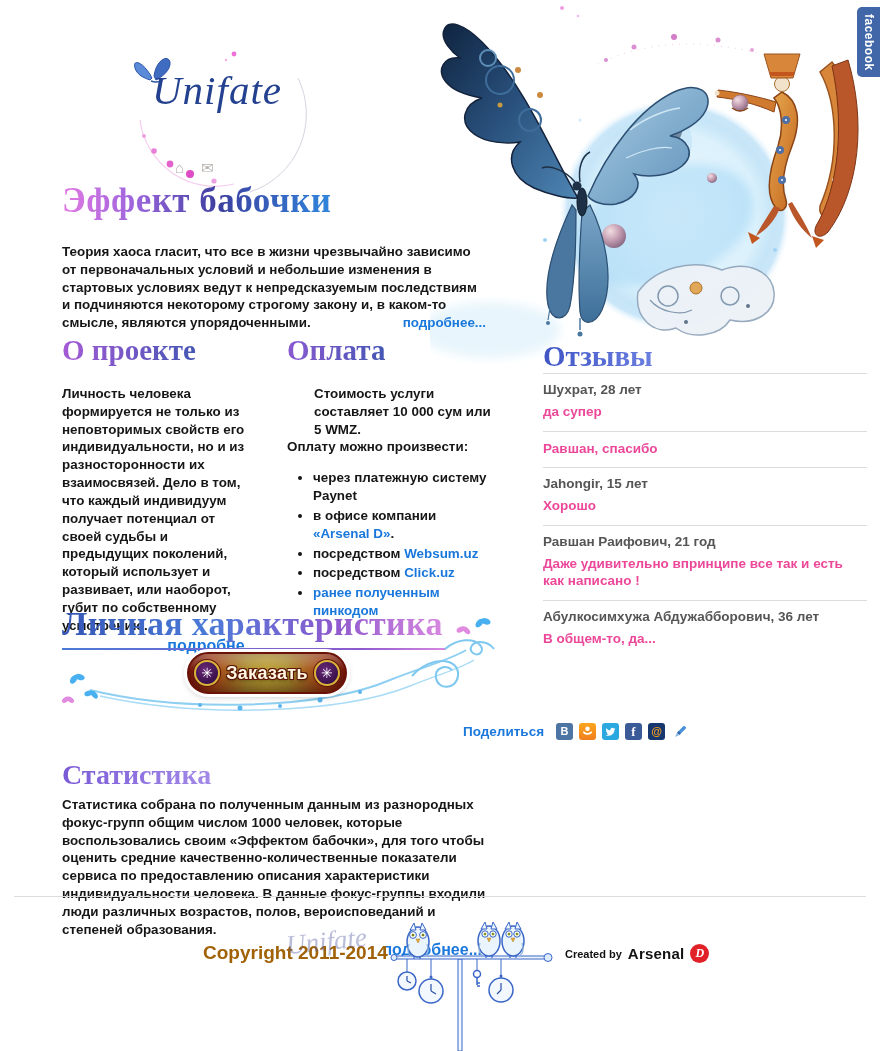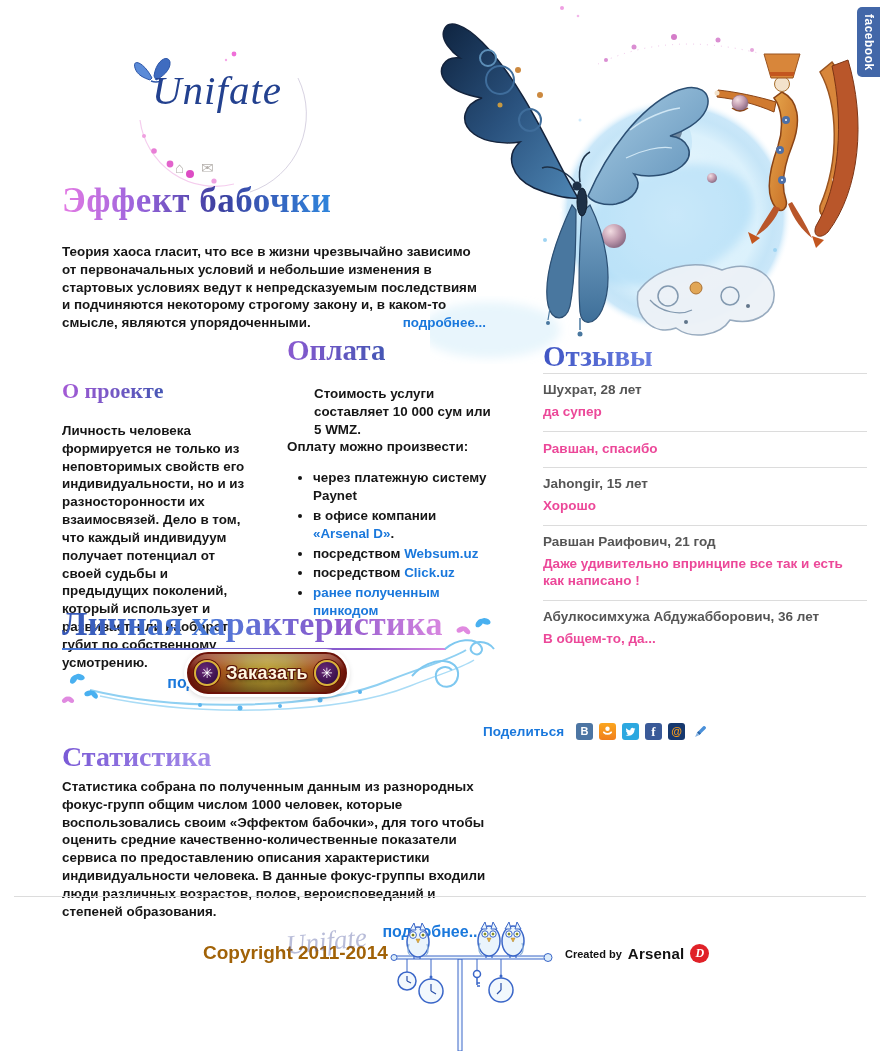--- a/index.html
+++ b/index.html
@@ -7,21 +7,21 @@
   .page{position:relative;width:880px;height:1051px;background:#fff;overflow:hidden;
         font-family:"Liberation Sans","DejaVu Sans",sans-serif;}
   .abs{position:absolute;}
   svg{display:block;}
 
   
   .hserif{font-family:"Liberation Serif","DejaVu Serif",serif;font-weight:700;margin:0;}
   .grad{-webkit-background-clip:text;background-clip:text;color:transparent;display:inline-block;}
   .h1-main{font-size:35px;letter-spacing:.5px;
     background-image:linear-gradient(90deg,#e47ae4 0%,#9a64dc 28%,#3c3f9f 58%,#2f86dd 100%);}
-  .h2-about{font-size:22px;background-image:linear-gradient(90deg,#a55ad6,#4456b4);margin-top:44px;}
+  .h2-about{font-size:29px;background-image:linear-gradient(90deg,#a55ad6,#4456b4);}
   .h2-pay{font-size:29px;background-image:linear-gradient(90deg,#8a5ad0,#4456b4);}
   .h2-rev{font-size:29px;background-image:linear-gradient(90deg,#3f55c4,#6b7fe0);}
   .h2-stats{font-size:28px;background-image:linear-gradient(90deg,#7a5ad6,#a38ae8);}
   .h1-personal{font-size:34px;letter-spacing:.3px;
     background-image:linear-gradient(90deg,#3556b6 0%,#4a7ad8 38%,#8f5ace 72%,#d887e0 100%);}
 
   
   .bt{font-size:13.4px;line-height:1.33;font-weight:700;color:#161616;margin:0;}
   .lnk{color:#1a78dc;font-weight:700;text-decoration:none;cursor:pointer;}
   .more{float:right;}
@@ -334,29 +334,29 @@
         <ellipse cx="3" cy="0" rx="4" ry="2.4" fill="#e08ae0" transform="rotate(35)"></ellipse>
       </g>
     </svg>
     <button class="order-btn">
       <span class="medal">✳</span>
       <span class="order-label">Заказать</span>
       <span class="medal">✳</span>
     </button>
   </div>
 
-  <div class="abs" style="left:62px;top:741px;width:428px;">
+  <div class="abs" style="left:62px;top:759px;width:428px;">
     <h2 class="hserif grad h2-stats">Статистика</h2>
     <p class="bt" style="margin-top:5px;">Статистика собрана по полученным данным из разнородных фокус-групп общим числом 1000 человек, которые воспользовались своим «Эффектом бабочки», для того чтобы оценить средние качественно-количественные показатели сервиса по предоставлению описания характеристики индивидуальности человека. В данные фокус-группы входили люди различных возрастов, полов, вероисповеданий и степеней образования.</p>
     <div class="more-row" style="padding-right:8px;">
       <a class="lnk">подробнее...</a>
     </div>
   </div>
 
-  <div class="abs share-row" style="left:483px;top:723px;">
+  <div class="abs share-row" style="left:463px;top:723px;">
     <span class="share-label">Поделиться</span>
     <span class="sicon ic-vk">В</span>
     <span class="sicon ic-ok">
       <svg width="13" height="13" viewBox="0 0 16 16">
         <circle cx="8" cy="4.6" r="2.7" fill="#fff"></circle>
         <path d="M3.5 9 C6 11.6 10 11.6 12.5 9" stroke="#fff" stroke-width="2.2" fill="none" stroke-linecap="round"></path>
       </svg>
     </span>
     <span class="sicon ic-tw">
       <svg width="13" height="13" viewBox="0 0 16 16">

